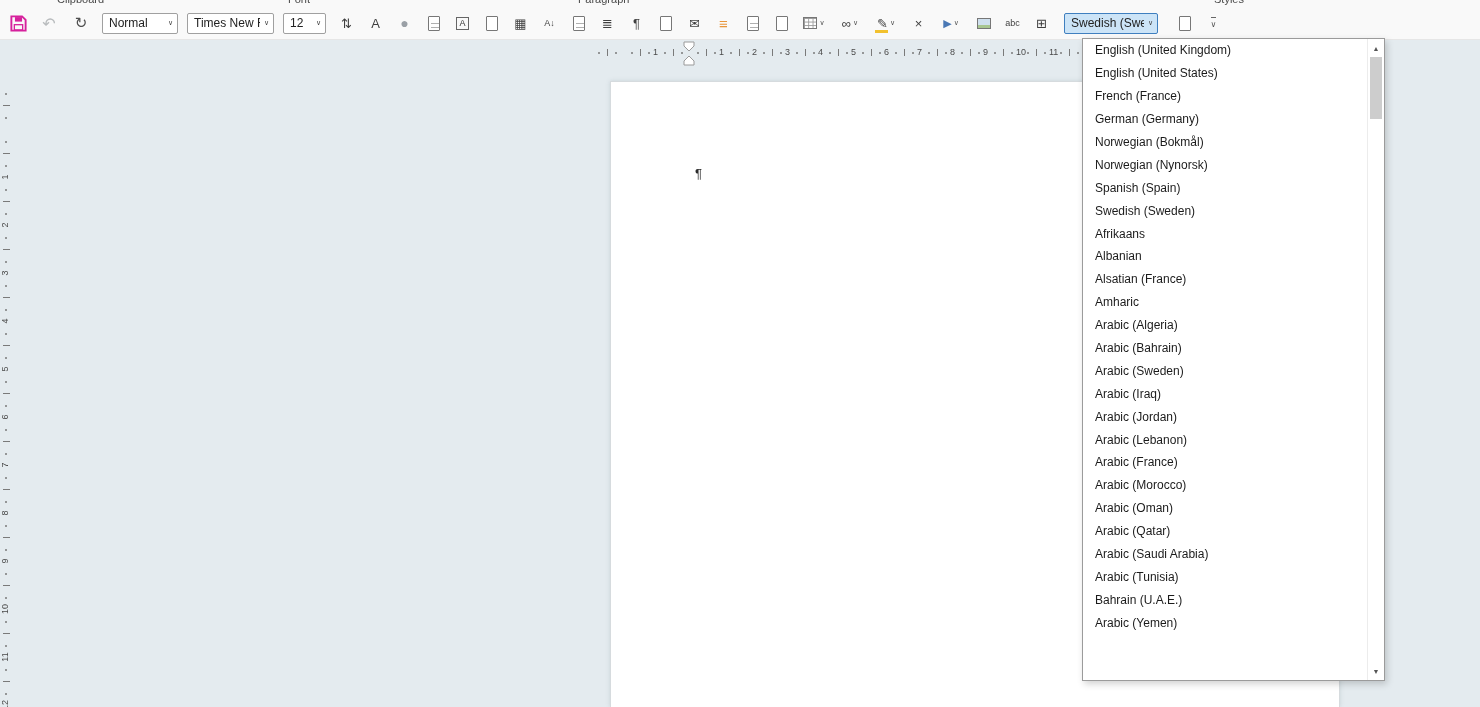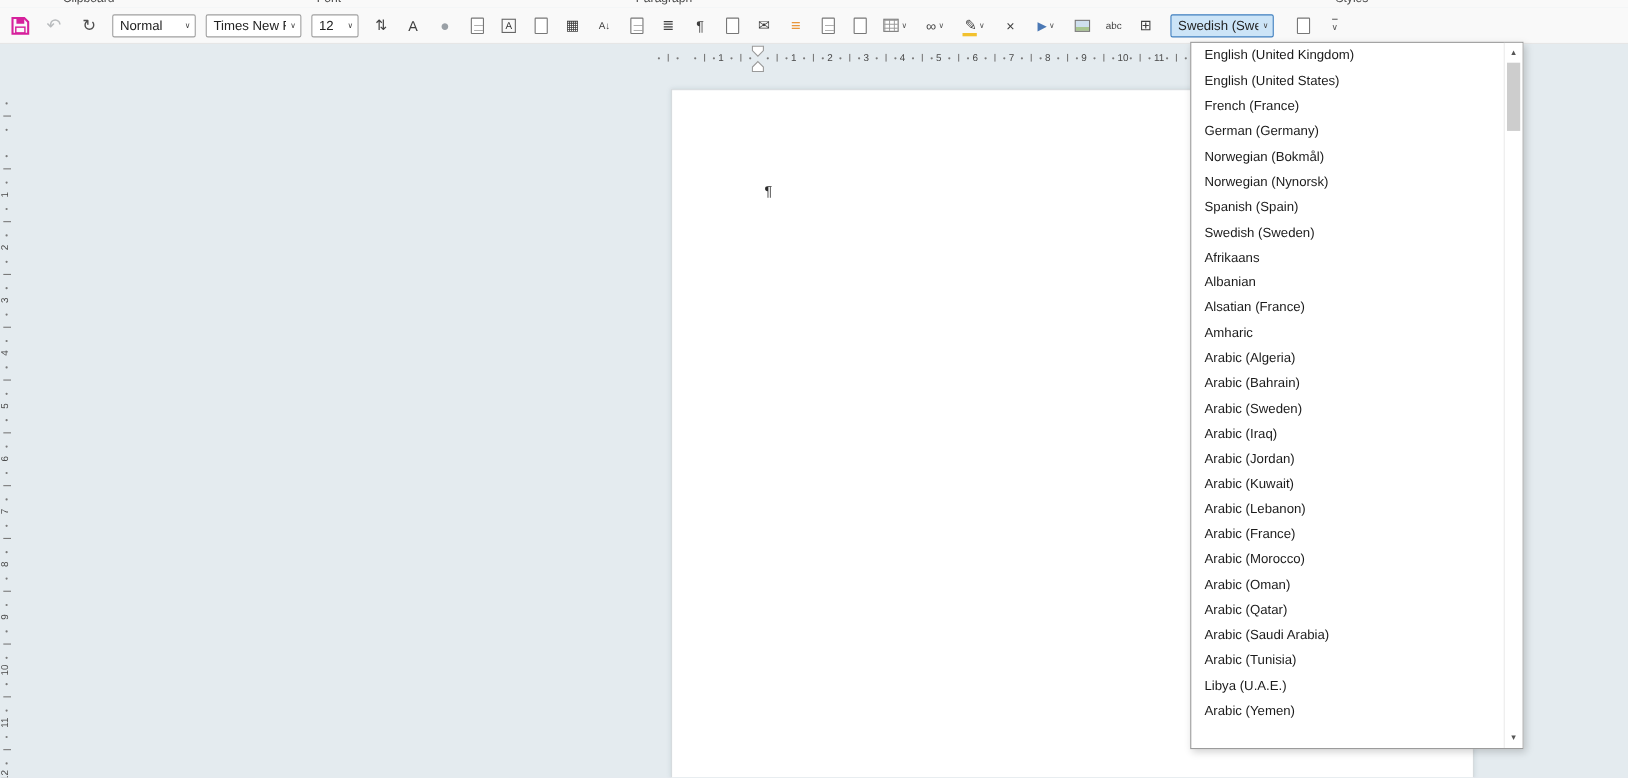--- a/index.html
+++ b/index.html
@@ -341,29 +341,28 @@
         <div class="dd-item">Swedish (Sweden)</div>
         <div class="dd-item">Afrikaans</div>
         <div class="dd-item">Albanian</div>
         <div class="dd-item">Alsatian (France)</div>
         <div class="dd-item">Amharic</div>
         <div class="dd-item">Arabic (Algeria)</div>
         <div class="dd-item">Arabic (Bahrain)</div>
         <div class="dd-item">Arabic (Sweden)</div>
         <div class="dd-item">Arabic (Iraq)</div>
         <div class="dd-item">Arabic (Jordan)</div>
-        <div class="dd-item">Arabic (Kuwait)</div>
         <div class="dd-item">Arabic (Lebanon)</div>
         <div class="dd-item">Arabic (France)</div>
         <div class="dd-item">Arabic (Morocco)</div>
         <div class="dd-item">Arabic (Oman)</div>
         <div class="dd-item">Arabic (Qatar)</div>
         <div class="dd-item">Arabic (Saudi Arabia)</div>
         <div class="dd-item">Arabic (Tunisia)</div>
-        <div class="dd-item">Libya (U.A.E.)</div>
+        <div class="dd-item">Bahrain (U.A.E.)</div>
         <div class="dd-item">Arabic (Yemen)</div>
       </div>
     <div class="dd-scroll">
       <span class="dd-up">▲</span>
       <span class="dd-thumb"></span>
       <span class="dd-down">▼</span>
     </div>
   </div>
 
 </div>

